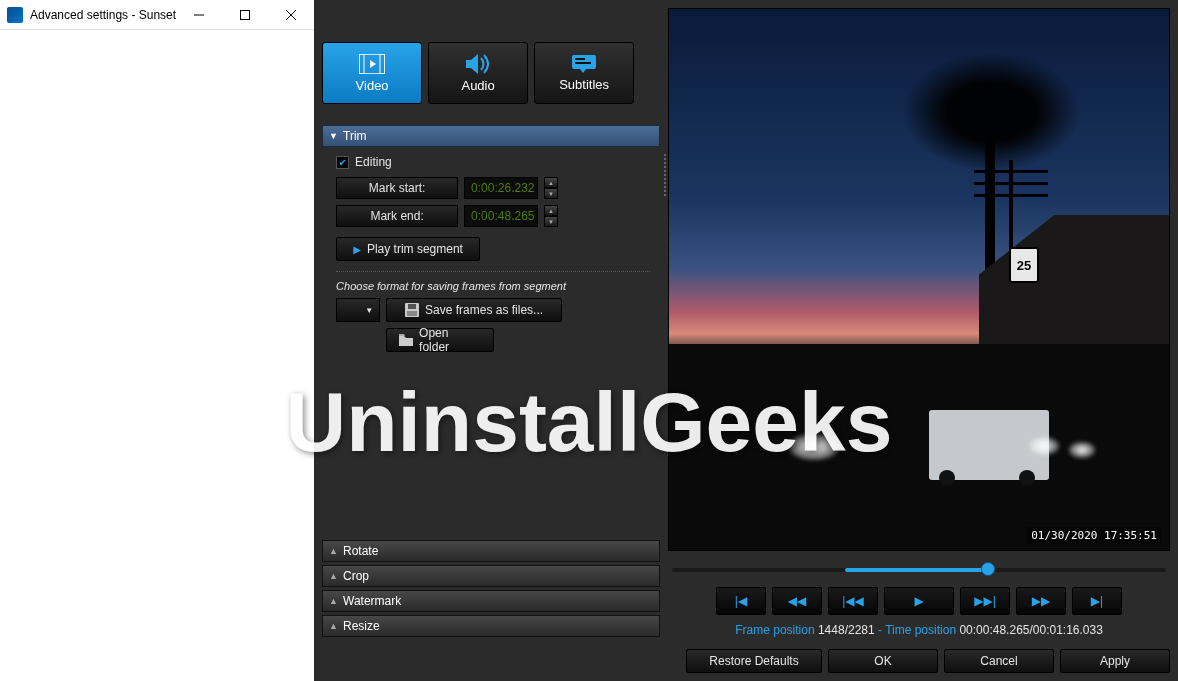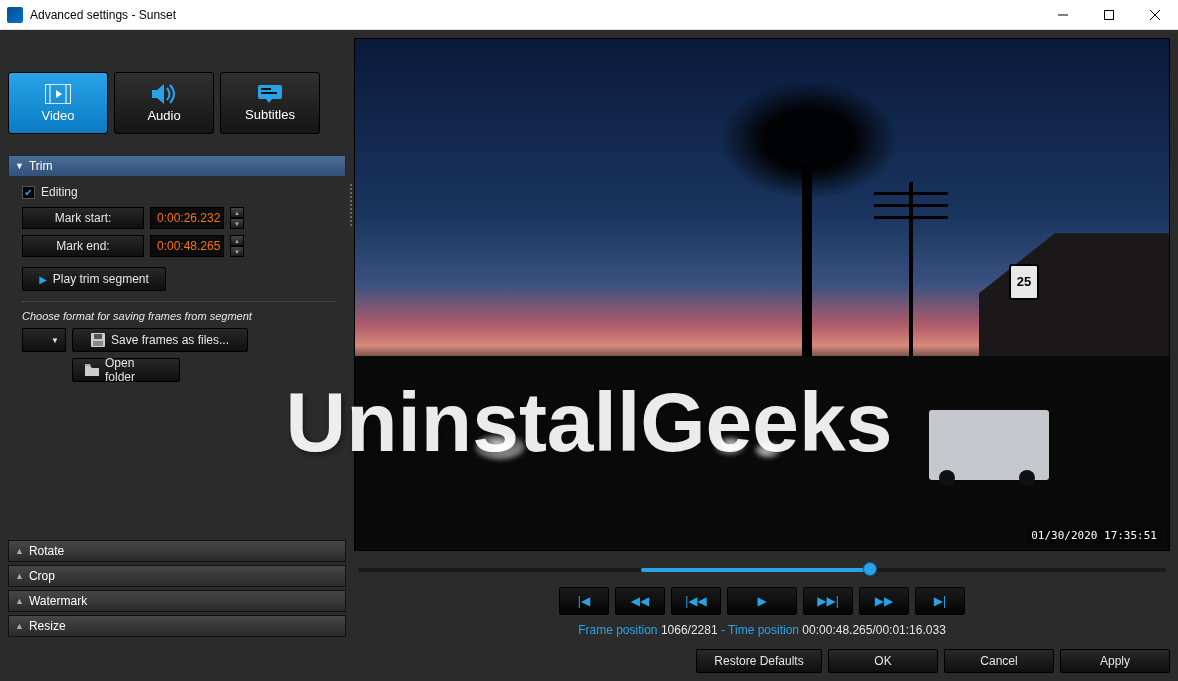--- a/index.html
+++ b/index.html
@@ -1,18 +1,18 @@
 <!DOCTYPE html>
 <html><head>
 <meta charset="utf-8">
 <style>
 * { box-sizing: border-box; margin: 0; padding: 0; }
 body { font-family: 'Segoe UI', Tahoma, sans-serif; font-size: 12px; background: #fff; overflow: hidden; width: 1178px; height: 681px; }
 
-.window { width: 1178px; height: 681px; display: flex; flex-direction: column; }
+.window { width: 1178px; height: 681px; display: flex; }
 
 
 .titlebar { height: 30px; background: #fff; display: flex; align-items: center; border-bottom: 1px solid #ddd; }
 .titlebar .app-icon { width: 16px; height: 16px; margin: 0 7px; background: linear-gradient(135deg,#0a4d8c,#0073c7); border-radius: 2px; }
 .titlebar .title { color: #000; flex: 1; }
 .titlebar .controls { display: flex; }
 .titlebar .controls div { width: 46px; height: 30px; display: flex; align-items: center; justify-content: center; color: #000; }
 
 
 .app-body { flex: 1; background: #2b2b2b; display: flex; flex-direction: column; padding: 8px; gap: 6px; }
@@ -40,21 +40,21 @@
 .section-header .chev { margin-right: 5px; font-size: 9px; color: #aaa; }
 .section-header.expanded .chev { color: #fff; }
 
 .section-body { background: #2b2b2b; padding: 8px 10px 8px 14px; color: #e5e5e5; }
 
 
 .chk-row { display: flex; align-items: center; gap: 6px; margin-bottom: 8px; }
 .chk { width: 13px; height: 13px; background: #000; border: 1px solid #555; display: flex; align-items: center; justify-content: center; color: #29a3e8; font-size: 10px; }
 .field-row { display: flex; align-items: flex-end; gap: 6px; margin-bottom: 6px; }
 .field-label { width: 122px; height: 22px; background: linear-gradient(to bottom,#282828,#0f0f0f); border: 1px solid #000; color: #e5e5e5; display: flex; align-items: center; justify-content: center; }
-.field-input { width: 74px; height: 22px; background: #0c0c0c; border: 1px solid #000; color: #f97316; padding: 0 6px; display: flex; align-items: center; }
+.field-input { width: 74px; height: 22px; background: #0c0c0c; border: 1px solid #000; color: #4d7c0f; padding: 0 6px; display: flex; align-items: center; }
 .spinner { display: flex; flex-direction: column; }
 .spinbtn { width: 14px; height: 11px; background: linear-gradient(to bottom,#444,#1a1a1a); border: 1px solid #000; color: #aaa; font-size: 6px; display: flex; align-items: center; justify-content: center; }
 
 .btn { height: 24px; background: linear-gradient(to bottom,#282828,#0f0f0f); border: 1px solid #000; color: #e5e5e5; display: inline-flex; align-items: center; justify-content: center; padding: 0 12px; border-radius: 2px; cursor: pointer; gap: 6px; }
 .play-trim { width: 144px; margin-top: 4px; }
 .play-trim .picon { color: #29a3e8; font-size: 10px; }
 
 .divider { border-top: 1px dotted #555; margin: 10px 0 8px; }
 
 .format-row { display: flex; align-items: center; gap: 6px; margin-top: 6px; }
@@ -277,30 +277,30 @@
           <div class="pbtn">◀◀</div>
           <div class="pbtn">|◀◀</div>
           <div class="pbtn play">▶</div>
           <div class="pbtn">▶▶|</div>
           <div class="pbtn">▶▶</div>
           <div class="pbtn">▶|</div>
         </div>
 
         <div class="posline">
           <span>Frame position</span>
-          <span class="white">1066/2281</span>
+          <span class="white">1448/2281</span>
           <span>-</span>
           <span>Time position</span>
           <span class="white">00:00:48.265/00:01:16.033</span>
         </div>
       </div>
     </div>
 
     <div class="bottom-row">
-      <div class="btn" style="width:126px;">
+      <div class="btn" style="width:136px;">
           <span>Restore Defaults</span>
         </div>
       <div class="btn">
           <span>OK</span>
         </div>
       <div class="btn">
           <span>Cancel</span>
         </div>
       <div class="btn">
           <span>Apply</span>

